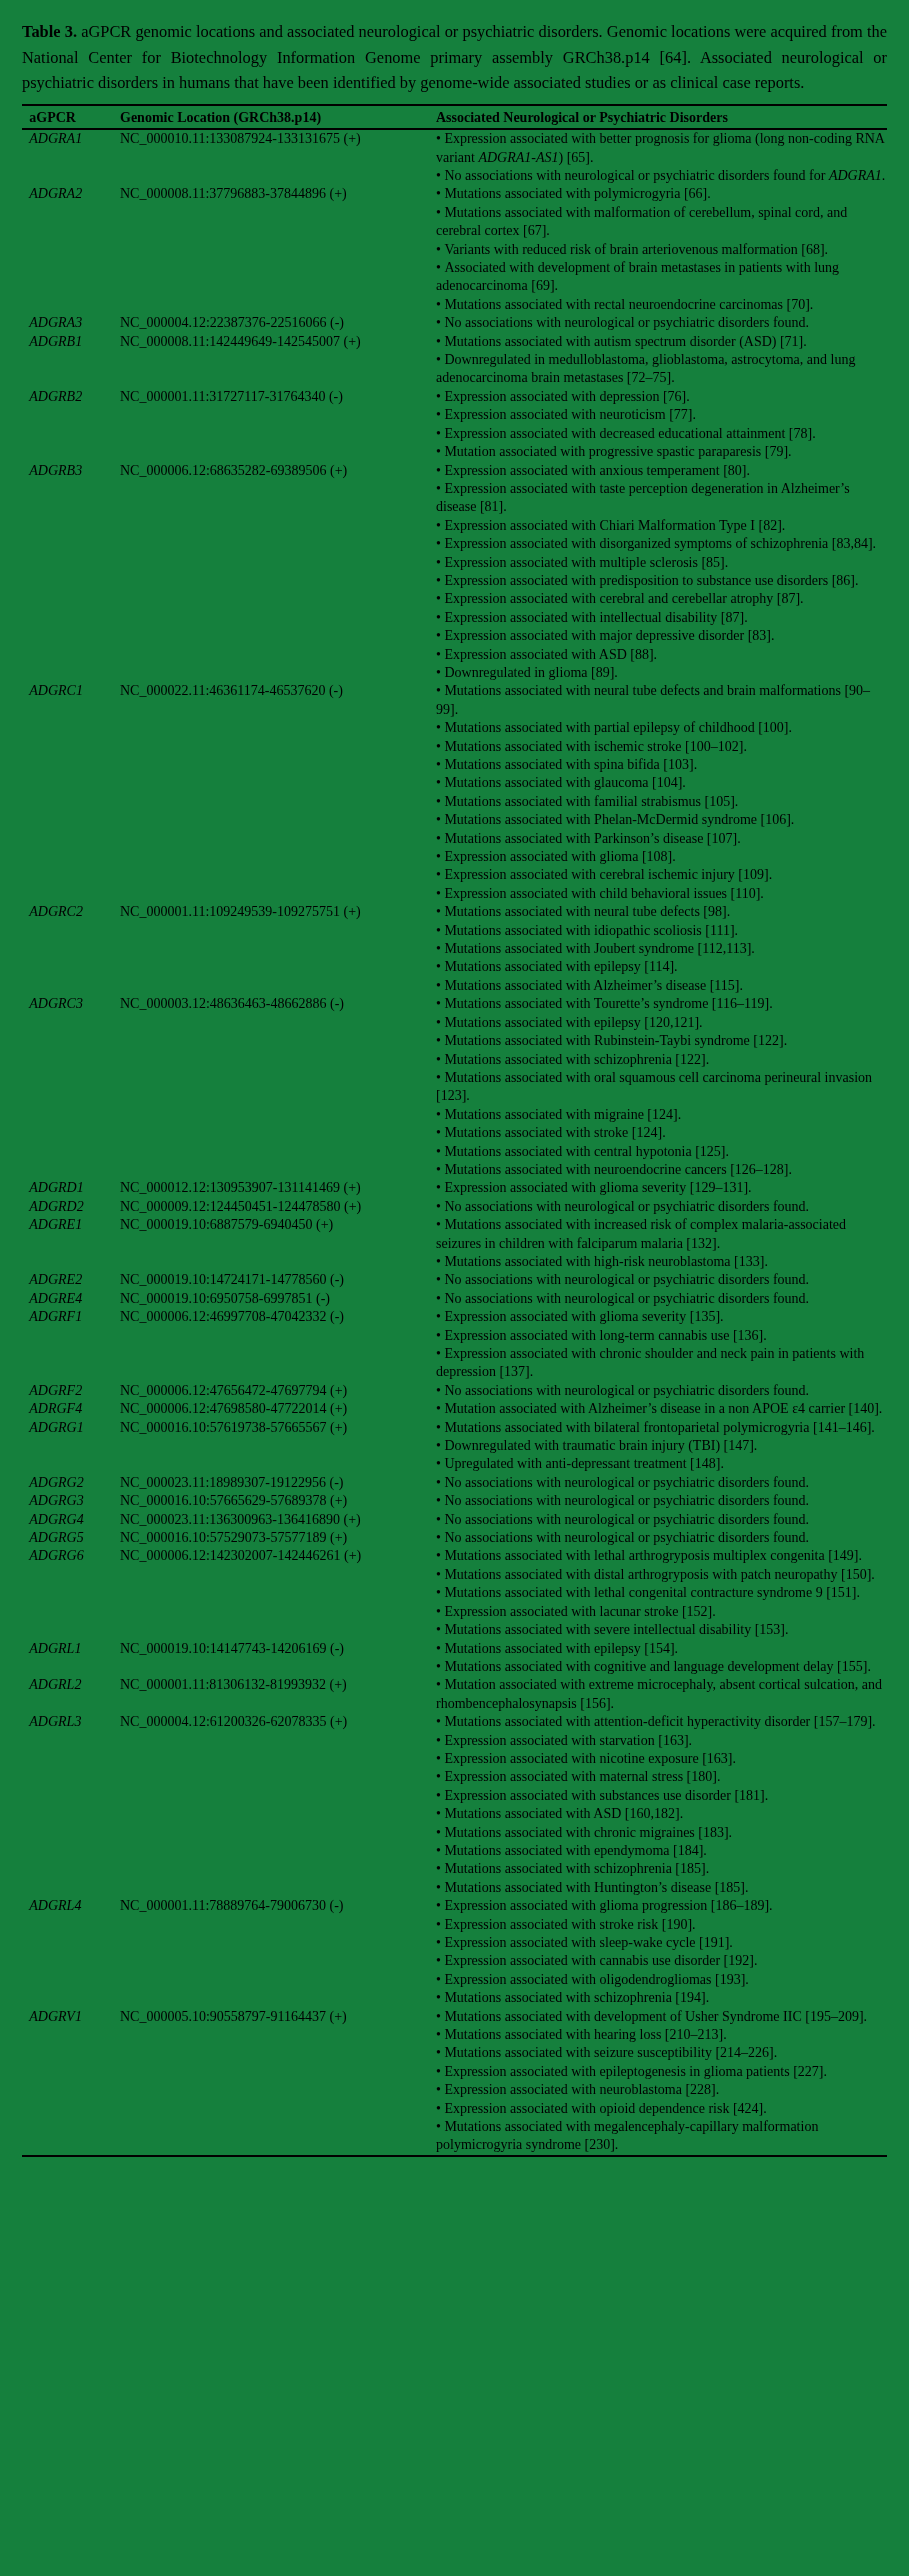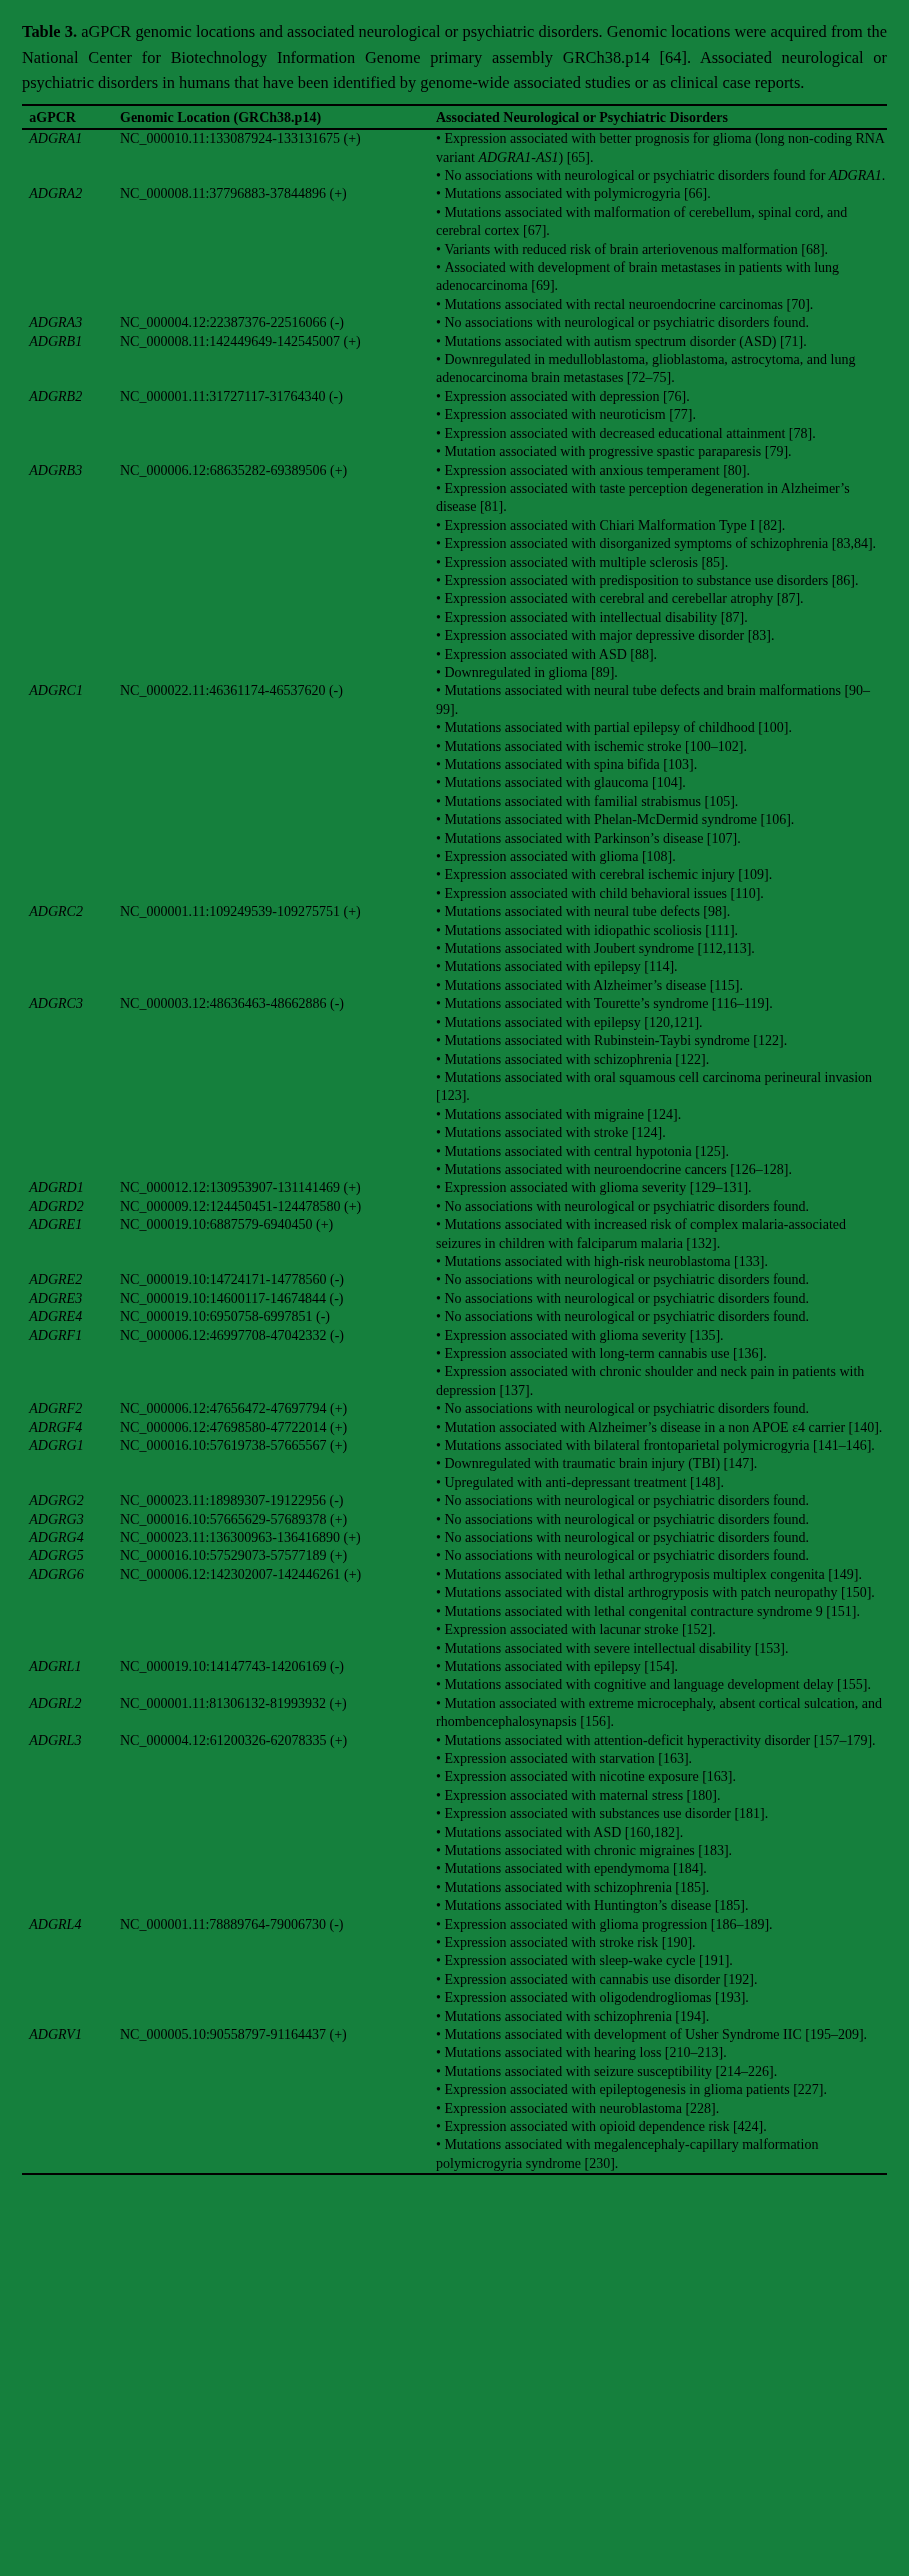--- a/index.html
+++ b/index.html
@@ -194,27 +194,20 @@
           </td>
         </tr>
         <tr>
           <td class="gene">ADGRE2</td>
           <td class="loc">NC_000019.10:14724171-14778560 (-)</td>
           <td class="dis">
             <div class="bullet">No associations with neurological or psychiatric disorders found.</div>
           </td>
         </tr>
         <tr>
-          <td class="gene">ADGRE3</td>
-          <td class="loc">NC_000019.10:14600117-14674844 (-)</td>
-          <td class="dis">
-            <div class="bullet">No associations with neurological or psychiatric disorders found.</div>
-          </td>
-        </tr>
-        <tr>
           <td class="gene">ADGRE4</td>
           <td class="loc">NC_000019.10:6950758-6997851 (-)</td>
           <td class="dis">
             <div class="bullet">No associations with neurological or psychiatric disorders found.</div>
           </td>
         </tr>
         <tr>
           <td class="gene">ADGRF1</td>
           <td class="loc">NC_000006.12:46997708-47042332 (-)</td>
           <td class="dis">

